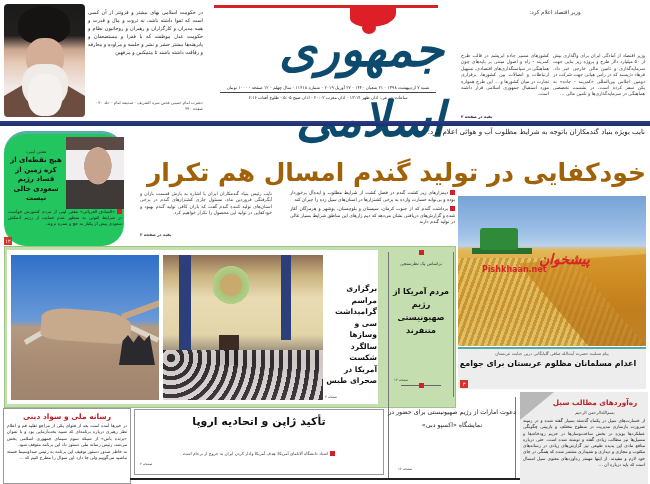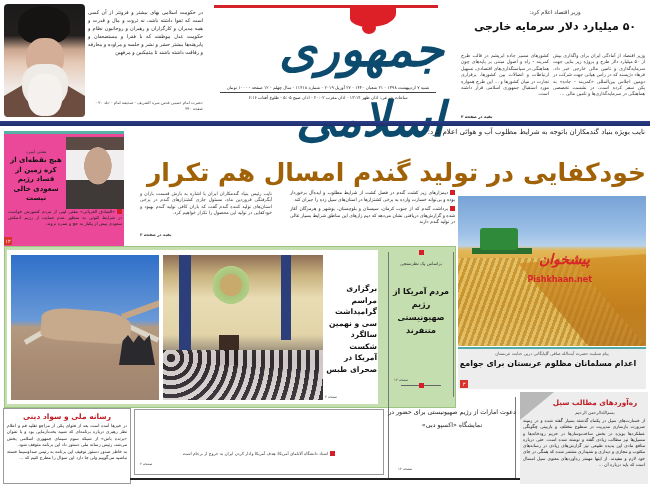--- a/index.html
+++ b/index.html
@@ -40,38 +40,38 @@
   #blue-band { left: 0; top: 121px; width: 650px; height: 5px; background: linear-gradient(180deg,#2b3e86,#1d2e6d); }
 
   
   #lead-kicker { left: 140px; top: 128px; width: 505px; font-size: 7px; text-align: right; color: #222; }
   #lead-headline { left: 130px; top: 141px; width: 516px; font-size: 25px; font-weight: bold; text-align: right; color:#a16207; letter-spacing: -0.5px; line-height: 40px; margin-top: 12px; }
   #lead-bullets { left: 290px; top: 190px; width: 165px; font-size: 4.6px; line-height: 6.6px; color:#222; text-align: justify; }
   #lead-bullets p { margin-bottom: 3px; }
   #lead-side { left: 140px; top: 191px; width: 132px; }
   #lead-more { left: 140px; top: 232px; font-size: 4px; font-weight: bold; color:#333; }
 
-  #libya-box { left: 4px; top: 131px; width: 120px; height: 115px; background: #ec4899; border-top: 3px solid #57b0a8; }
+  #libya-box { left: 4px; top: 131px; width: 120px; height: 115px; background: #22c55e; border-top: 3px solid #57b0a8; border-radius: 22px; }
   #libya-photo { left: 0px; top: 3px; width: 58px; height: 72px;
      background: radial-gradient(ellipse at 55% 40%, #c7a48e 0 30%, transparent 31%), linear-gradient(180deg,#5b4b44 0 18%,#f0eeee 18% 60%,#3f3a37 60%); }
   #libya-kicker { left: 4px; top: 15px; width: 56px; text-align: center; font-size: 4.6px; color: #333; }
   #libya-title { left: 4px; top: 22px; width: 56px; text-align: center; font-size: 7px; line-height: 9.5px; font-weight: bold; color:#111; }
   #libya-body { left: 4px; top: 75px; width: 114px; font-size: 4.4px; line-height: 6px; color: #222; text-align: justify; }
 
   
   #wheat-photo { left: 458px; top: 196px; width: 188px; height: 150px;
      background: linear-gradient(180deg,#77a3d6 0%,#9ec1e7 25%,#b9d2ec 33%,#e2b85a 36%,#d99e2c 55%,#c88a20 75%,#d9b058 100%); overflow:hidden; }
   #wheat-photo .field { position:absolute; left:0; top:62px; width:188px; height:88px;
      background: repeating-linear-gradient(110deg,#e6c46c 0 3px,#c59533 3px 6px); clip-path: polygon(0 0,60% 0,100% 100%,0 100%); opacity: .8; }
   #wheat-photo .cut { position:absolute; left:60px; top:58px; width:128px; height:92px;
      background: linear-gradient(180deg,#d28c22,#b26d15); clip-path: polygon(0 10%,100% 0,100% 100%,55% 100%); opacity:.7;}
   #wheat-photo .combine { position:absolute; left:22px; top:32px; width:38px; height:22px; background:#2f8a3a; border-radius:3px; }
   #wheat-photo .header { position:absolute; left:14px; top:52px; width:60px; height:6px; background:#2a6e30; }
   #watermark-fa { left: 470px; top: 251px; width: 120px; text-align:right; font-family:"DejaVu Serif",serif; font-size: 14px; font-style: italic; color: #d8232a; font-weight: bold; }
-  #watermark-en { left: 482px; top: 265px; width: 110px; text-align:right; font-size: 8px; font-weight: bold; color: #d8232a; margin-top: 10px; }
+  #watermark-en { left: 482px; top: 265px; width: 110px; text-align:left; font-size: 8px; font-weight: bold; color: #d8232a; }
 
   #wheat-rule { left: 458px; top: 347px; width: 188px; height: 2px; background: #52aaa6; }
   #arab-box { left: 458px; top: 349px; width: 188px; height: 40px; background: #ededed; }
   #arab-kicker { left: 0; top: 2px; width: 188px; text-align: center; font-size: 4.2px; color: #444; }
   #arab-title { left: 0; top: 9px; width: 180px; text-align: center; font-size: 8px; line-height: 11px; font-weight: bold; color: #111; }
 
   
   #green-panel { left: 4px; top: 246px; width: 452px; height: 162px; background: #c5deb0; border: 1px solid #9cc581; }
   #green-inner { left: 7px; top: 250px; width: 371px; height: 154px; background: #fff; }
   #heli-photo { left: 11px; top: 255px; width: 148px; height: 145px;
@@ -135,21 +135,20 @@
 <div class="abs" id="logo-topline"></div>
 <div class="abs" id="logo-blood"></div>
 <div class="abs" id="logo-blood2"></div>
 <div class="abs" id="logo-text">جمهوری اسلامی</div>
 <div class="abs" id="date-line">شنبه ۷ اردیبهشت ۱۳۹۸ - ۲۱ شعبان ۱۴۴۰ - ۲۷ آوریل ۲۰۱۹ - شماره ۱۱۴۱۸ - سال چهلم - ۱۲ صفحه - ۱۰۰۰ تومان</div>
 <div class="abs" id="date-rule"></div>
 <div class="abs" id="prayer-line">ساعات شرعی: اذان ظهر ۱۳:۱۴ - اذان مغرب ۲۰:۰۲ - اذان صبح ۵:۰۵ - طلوع آفتاب ۶:۱۶</div>
 
 <div class="abs" id="econ-kicker">وزیر اقتصاد اعلام کرد:</div>
 <div class="abs" id="econ-title">
-  <div>۵۰ میلیارد دلار سرمایه خارجی</div>
 </div>
 <div class="abs small" id="econ-col1">وزیر اقتصاد از آمادگی ایران برای واگذاری بیش از ۵۰ میلیارد دلار طرح و پروژه زیر بنایی جهت سرمایه‌گذاری و تامین مالی خارجی خبر داد. فرهاد دژپسند که در راس هیاتی جهت شرکت در دومین اجلاس بین‌المللی «کمربند - جاده» به پکن سفر کرده است، در نشست تخصصی هماهنگی در سرمایه‌گذاری‌ها و تامین مالی ...</div>
 <div class="abs small" id="econ-col2">کشورهای مسیر جاده ابریشم در قالب طرح کمربند - راه و اصول مبتنی بر پایه‌های چون هماهنگی در سیاستگذاری‌های اقتصادی، تسهیل ارتباطات و اتصالات بین کشورها، برقراری تجارت در میان کشورها و ... این طرح همواره مورد استقبال جمهوری اسلامی قرار داشته است.</div>
 <div class="abs" id="econ-more">بقیه در صفحه ۲</div>
 
 <div class="abs" id="blue-band"></div>
 
 <div class="abs" id="lead-kicker">نایب بویژه بنیاد گندمکاران باتوجه به شرایط مطلوب آب و هوائی اعلام کرد:</div>
 <div class="abs" id="lead-headline">خودکفایی در تولید گندم امسال هم تکرار می‌شود</div>
 <div class="abs" id="lead-bullets">
@@ -193,41 +192,42 @@
     <div class="tail"></div>
     <div class="people"></div>
 </div>
 <div class="abs" id="tabas-photo">
   <div class="pillar1"></div>
     <div class="pillar2"></div>
     <div class="portrait"></div>
     <div class="podium"></div>
     <div class="crowd"></div>
 </div>
-<div class="abs" id="tabas-title">برگزاری مراسم گرامیداشت سی و نهمین سالگرد شکست آمریکا در صحرای طبس</div>
+<div class="abs" id="tabas-title">برگزاری مراسم گرامیداشت سی و وسازها سالگرد شکست آمریکا در صحرای طبس</div>
 <div class="abs" id="tabas-more">صفحه ۳</div>
 
 <div class="abs" id="survey-box">
   <div class="abs" style="left:30px; top:-2px; width:5px; height:5px; background:#d21f2a;"></div>
   <div class="abs" style="left:12px; top:133px; width:40px; height:1px; background:#666;"></div>
   <div class="abs" style="left:30px; top:131px; width:5px; height:5px; background:#d21f2a;"></div>
 </div>
 <div class="abs" id="survey-kicker">براساس یک نظرسنجی</div>
 <div class="abs" id="survey-title">مردم آمریکا از رژیم صهیونیستی متنفرند</div>
 <div class="abs" id="survey-more">صفحه ۱۲</div>
 
 <div class="abs" id="media-box"></div>
 <div class="abs" id="media-title">رسانه ملی و سواد دینی</div>
 <div class="abs" id="media-body">
   <p>در خبرها آمده است بعد از فتوای یکی از مراجع تقلید قم و اعلام نظر رهبری درباره برنامه‌ای که شبیه بخت‌آزمایی بود و با عنوان «برنده باش» از شبکه سوم سیمای جمهوری اسلامی پخش می‌شد، رئیس رسانه ملی دستور داد این برنامه متوقف شود.</p>
   <p>به خاطر صدور دستور توقیف این برنامه به رئیس صداوسیما خسته نباشید می‌گوییم ولی جا دارد این سوال را مطرح کنیم که ...</p>
 </div>
 
 <div class="abs" id="japan-box"></div>
 <div class="abs" id="japan-title">
+  <div>تأکید ژاپن و اتحادیه اروپا</div>
 </div>
 <div class="abs" id="japan-sub"><span class="red-sq"></span><span>استاد دانشگاه آلابامای آمریکا: هدف آمریکا وادار کردن ایران به خروج از برجام است</span></div>
 <div class="abs" id="japan-more">صفحه ۲</div>
 
 <div class="abs" id="emirates-box"></div>
 <div class="abs" id="emirates-title">دعوت امارات از رژیم صهیونیستی برای حضور در نمایشگاه «اکسپو دبی»</div>
 <div class="abs" id="emirates-more">صفحه ۱۲</div>
 
 <div class="abs" id="bottom-rule"></div>
 

